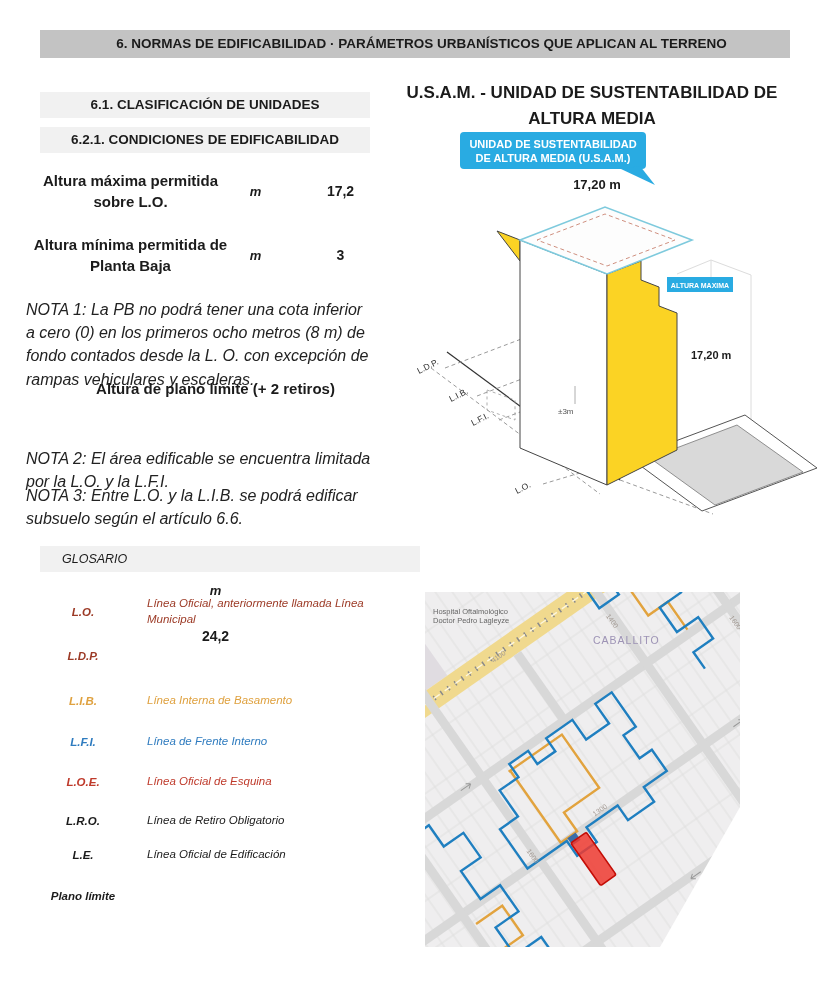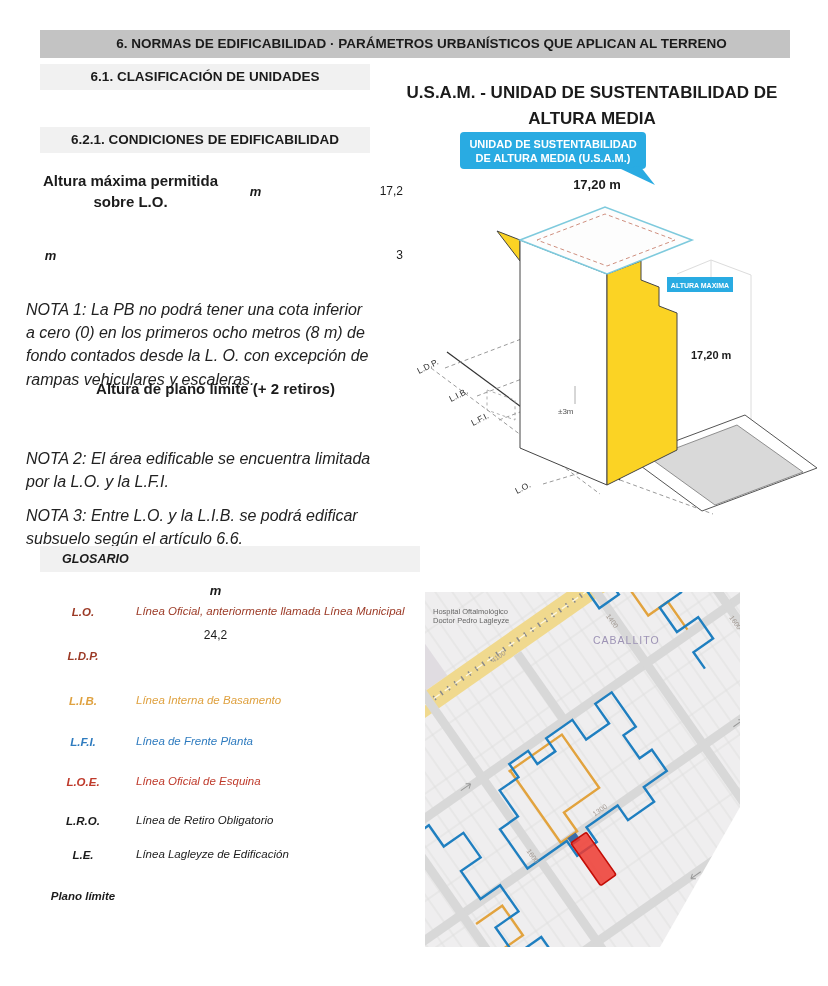--- a/index.html
+++ b/index.html
@@ -2,92 +2,93 @@
 <html><head>
 <meta charset="utf-8">
 <style>
   * { margin:0; padding:0; box-sizing:border-box; }
   html,body { width:828px; height:986px; background:#ffffff; overflow:hidden;
     font-family:"Liberation Sans", sans-serif; color:#1b1b1b; }
   .abs { position:absolute; }
   .bar { background:#c3c3c3; text-align:center; font-weight:bold; }
   .subbar { background:#f1f1f1; text-align:center; font-weight:bold; }
   #header-bar { left:40px; top:30px; width:750px; height:28px; line-height:28px; font-size:13.5px;padding-left:13px; }
-  #bar-61 { left:40px; top:64px; width:330px; height:26px; line-height:26px; font-size:13.5px; }
+  #bar-61 { left:40px; top:92px; width:330px; height:26px; line-height:26px; font-size:13.5px; }
   #usam-title { left:382px; top:80px; width:420px; height:26px; line-height:26px; font-size:17px; font-weight:bold; text-align:center; }
   #bar-621 { left:40px; top:127px; width:330px; height:26px; line-height:26px; font-size:13.5px; }
   .cond-row { left:28px; width:375px; display:flex; align-items:center; }
   .cond-label { flex:0 0 205px; text-align:center; font-weight:bold; font-size:15px; line-height:1.4; }
   .cond-unit { flex:0 0 45px; text-align:center; font-weight:bold; font-style:italic; font-size:13px; }
-  .cond-value { flex:1; text-align:right; font-weight:normal; font-size:12px; }
+  .cond-value { flex:1; text-align:center; font-weight:bold; font-size:14px; }
   .note { left:26px; width:348px; font-style:italic; font-size:16px; line-height:1.45; color:#222; }
   #glossary-bar { left:40px; top:546px; width:380px; height:26px; line-height:26px;
-    background:#f1f1f1; font-weight:bold; font-style:italic; font-size:12.5px; padding-left:22px; }
+    background:#f1f1f1; font-weight:normal; font-style:italic; font-size:12.5px; padding-left:22px; }
   #glossary-list { left:38px; top:592px; width:372px; }
   .gl-row { display:flex; align-items:center; font-style:italic; font-size:11.5px; }
   .gl-term { flex:0 0 90px; text-align:center; font-weight:bold; }
-  .gl-def { flex:1; margin-left:8px; line-height:1.35; }
+  .gl-def { flex:1; margin-left:19px; line-height:1.35; }
   svg text { font-family:"Liberation Sans", sans-serif; }
   #diagram-wrap { left:415px; top:128px; width:405px; height:400px; }
   #map-wrap { left:425px; top:592px; width:315px; height:355px; }
 </style>
 </head>
 <body>
 
 <div class="abs bar" id="header-bar">6. NORMAS DE EDIFICABILIDAD · PARÁMETROS URBANÍSTICOS QUE APLICAN AL TERRENO</div>
 <div class="abs subbar" id="bar-61">6.1. CLASIFICACIÓN DE UNIDADES</div>
 <div class="abs" id="usam-title">U.S.A.M. - UNIDAD DE SUSTENTABILIDAD DE ALTURA MEDIA</div>
 <div class="abs subbar" id="bar-621">6.2.1. CONDICIONES DE EDIFICABILIDAD</div>
 
 <div class="abs cond-row" style="top:166px;height:50px;">
   <div class="cond-label">Altura máxima permitida sobre L.O.</div>
   <div class="cond-unit">m</div>
   <div class="cond-value">17,2</div>
 </div>
 <div class="abs cond-row" style="top:232px;height:46px;">
+  <div class="cond-label">Altura mínima permitida de Planta Baja</div>
   <div class="cond-unit">m</div>
   <div class="cond-value">3</div>
 </div>
 <div class="abs note" style="top:298px;">NOTA 1:  La PB no podrá tener una cota inferior a cero (0) en los primeros ocho metros (8 m) de fondo contados desde la L. O. con excepción de rampas vehiculares y escaleras.</div>
 <div class="abs cond-row" style="top:378px;height:50px;flex-direction:column;">
   <div class="cond-label">Altura de plano límite (+ 2 retiros)</div>
   <div class="cond-unit">m</div>
   <div class="cond-value">24,2</div>
 </div>
 <div class="abs note" style="top:447px;">NOTA 2:  El área edificable se encuentra limitada por la L.O. y la L.F.I.</div>
-<div class="abs note" style="top:484px;margin-top:20px;">NOTA 3:  Entre L.O. y la L.I.B. se podrá edificar subsuelo según el artículo 6.6.</div>
+<div class="abs note" style="top:484px;">NOTA 3:  Entre L.O. y la L.I.B. se podrá edificar subsuelo según el artículo 6.6.</div>
 
 <div class="abs" id="glossary-bar">GLOSARIO</div>
 <div class="abs" id="glossary-list">
   <div class="gl-row" style="height:40px;">
     <div class="gl-term" style="color: rgb(156, 58, 38);">L.O.</div>
     <div class="gl-def" style="color: rgb(156, 58, 38);">Línea Oficial, anteriormente llamada Línea Municipal</div>
   </div>
   <div class="gl-row" style="height:48px;">
     <div class="gl-term" style="color: rgb(156, 58, 38);">L.D.P.</div>
   </div>
   <div class="gl-row" style="height:42px;">
     <div class="gl-term" style="color: rgb(223, 161, 63);">L.I.B.</div>
     <div class="gl-def" style="color: rgb(223, 161, 63);">Línea Interna de Basamento</div>
   </div>
   <div class="gl-row" style="height:40px;">
     <div class="gl-term" style="color: rgb(46, 123, 191);">L.F.I.</div>
-    <div class="gl-def" style="color: rgb(46, 123, 191);">Línea de Frente Planta</div>
+    <div class="gl-def" style="color: rgb(46, 123, 191);">Línea de Frente Interno</div>
   </div>
   <div class="gl-row" style="height:40px;">
     <div class="gl-term" style="color: rgb(191, 58, 43);">L.O.E.</div>
     <div class="gl-def" style="color: rgb(191, 58, 43);">Línea Oficial de Esquina</div>
   </div>
   <div class="gl-row" style="height:38px;">
     <div class="gl-term" style="color: rgb(27, 27, 27);">L.R.O.</div>
     <div class="gl-def" style="color: rgb(27, 27, 27);">Línea de Retiro Obligatorio</div>
   </div>
   <div class="gl-row" style="height:30px;">
     <div class="gl-term" style="color: rgb(27, 27, 27);">L.E.</div>
-    <div class="gl-def" style="color: rgb(27, 27, 27);">Línea Lagleyze de Edificación</div>
+    <div class="gl-def" style="color: rgb(27, 27, 27);">Línea Oficial de Edificación</div>
   </div>
   <div class="gl-row" style="height:52px;">
     <div class="gl-term" style="color: rgb(27, 27, 27);">Plano límite</div>
   </div>
 </div>
 
 <div class="abs" id="diagram-wrap">
 <svg width="405" height="400" viewBox="0 0 405 400">
 
   <g stroke="#dcdcdc" stroke-width="1" fill="none">

